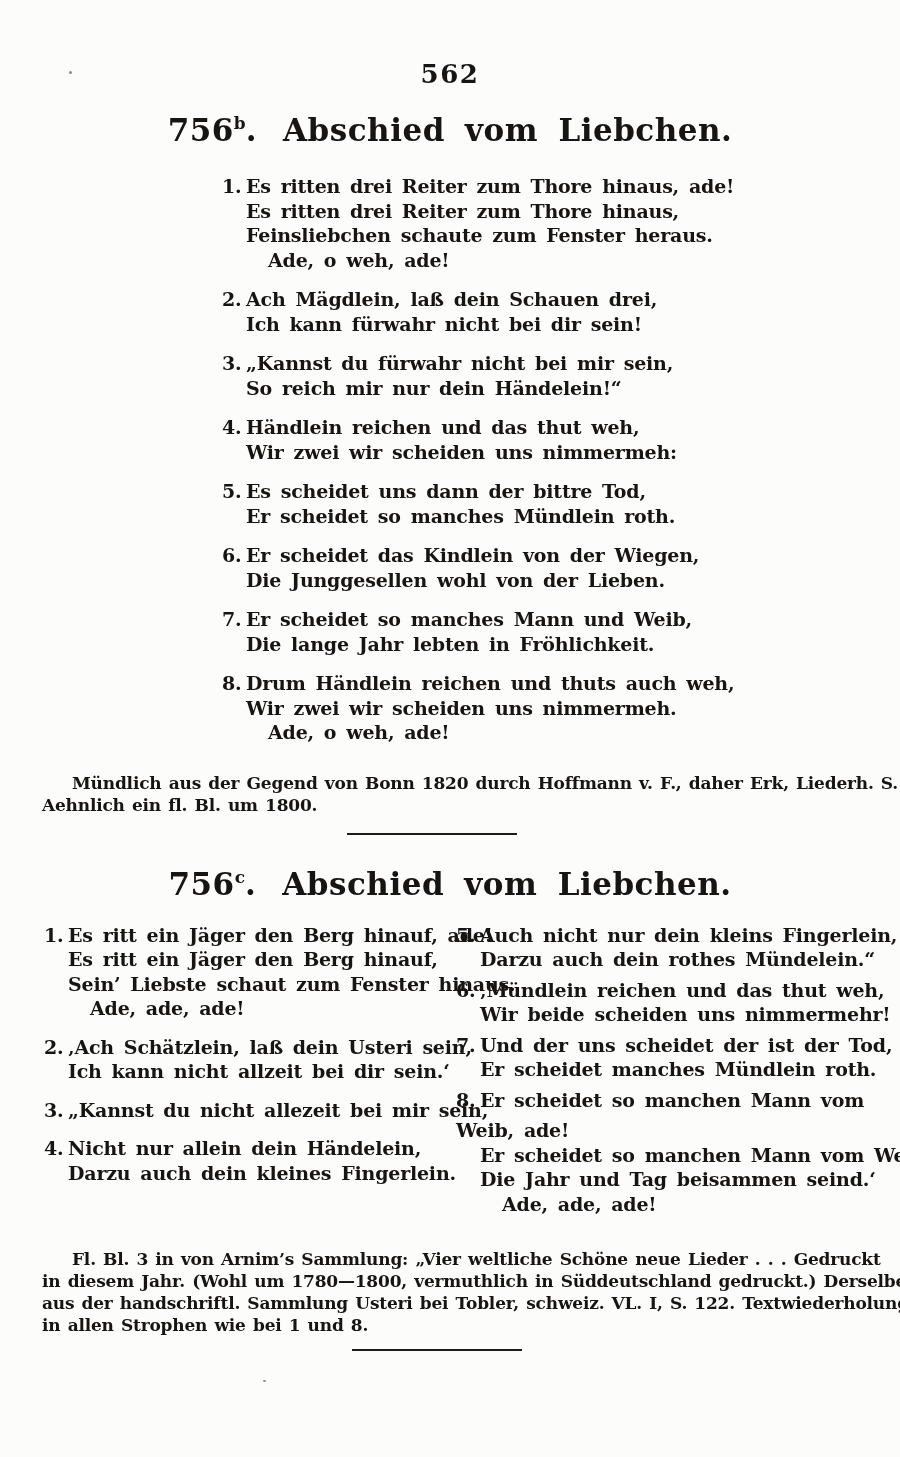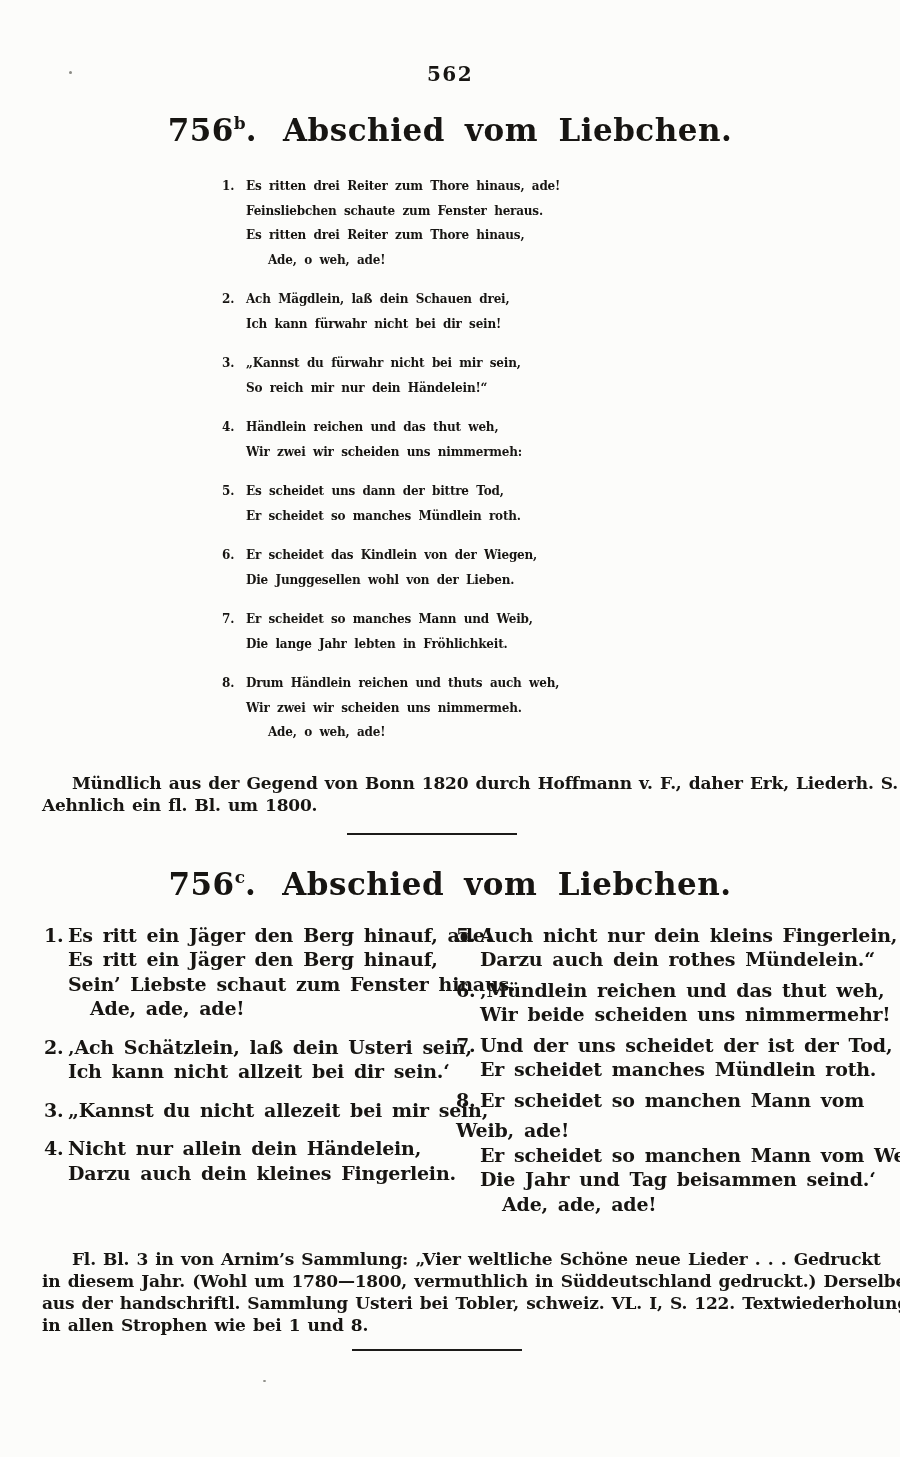--- a/index.html
+++ b/index.html
@@ -10,40 +10,40 @@
     background: #fcfcfa;
     color: #171512;
     font-family: "DejaVu Serif", serif;
     font-weight: 700;
     overflow: hidden;
     position: relative;
   }
   .pageno {
     text-align: center;
     padding-top: 62px;
-    font-size: 20px;
+    font-size: 26px;
     letter-spacing: 1.5px;
     line-height: 24px;
   }
   .song-heading {
     text-align: center;
     font-size: 31px;
     line-height: 38px;
     word-spacing: 9px;
     letter-spacing: 0.5px;
     margin: 0;
   }
   .heading-b { margin-top: 18px; }
   .heading-c { margin-top: 23px; }
   .title-sup { font-size: 17px; vertical-align: 12px; letter-spacing: 0; }
   .title-dot { margin-right: 26px; }
 
   .verses-b {
     margin: 25px 0 0 222px;
-    font-size: 12px;
+    font-size: 19px;
     line-height: 24.5px;
   }
   .verse { margin: 0 0 15px 0; }
   .vline { word-spacing: 3.5px; letter-spacing: -0.2px; white-space: nowrap; }
   .vnum { display: inline-block; width: 24px; }
   .cont { padding-left: 24px; }
   .refrain { padding-left: 46px; }
 
   .fnote {
     font-size: 17px;
@@ -89,22 +89,22 @@
 </head>
 <body>
 
 <div class="pageno">562</div>
 
 <h1 class="song-heading heading-b"><span>756</span><sup class="title-sup">b</sup><span class="title-dot">.</span><span>Abschied vom Liebchen.</span></h1>
 
 <div class="verses-b">
   <div class="verse">
     <div class="vline"><span class="vnum">1.</span><span>Es ritten drei Reiter zum Thore hinaus, ade!</span></div>
+    <div class="vline cont">Es ritten drei Reiter zum Thore hinaus,</div>
     <div class="vline cont">Feinsliebchen schaute zum Fenster heraus.</div>
-    <div class="vline cont">Es ritten drei Reiter zum Thore hinaus,</div>
     <div class="vline refrain">Ade, o weh, ade!</div>
   </div>
   <div class="verse">
     <div class="vline"><span class="vnum">2.</span><span>Ach Mägdlein, laß dein Schauen drei,</span></div>
     <div class="vline cont">Ich kann fürwahr nicht bei dir sein!</div>
   </div>
   <div class="verse">
     <div class="vline"><span class="vnum">3.</span><span>„Kannst du fürwahr nicht bei mir sein,</span></div>
     <div class="vline cont">So reich mir nur dein Händelein!“</div>
   </div>

